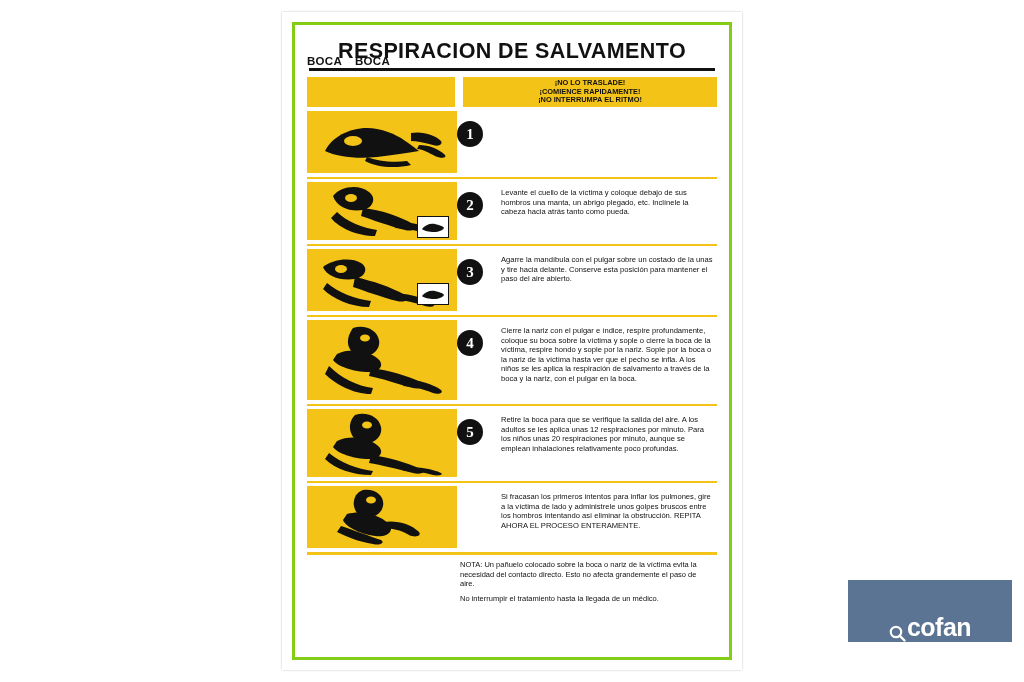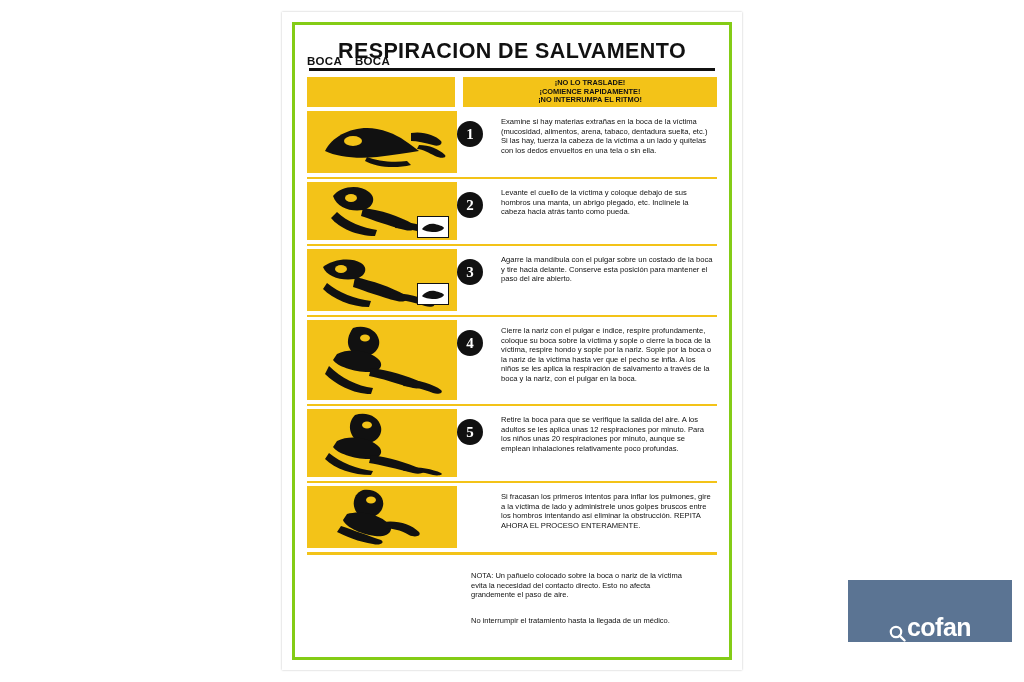--- a/index.html
+++ b/index.html
@@ -167,21 +167,21 @@
     background: #f3c318;
     margin: 4px 0 5px 0;
   }
   #note {
     padding-left: 148px;
     padding-right: 6px;
     font-size: 7.5px;
     line-height: 9.6px;
     color: #111111;
   }
-  #note p { margin: 16px; }
+  #note p { margin: 5px; }
 
   
   #cofan-logo {
     position: absolute;
     left: 848px;
     top: 580px;
     width: 164px;
     height: 62px;
     background: #5b7493;
     display: flex;
@@ -240,23 +240,20 @@
             <g fill="#111111">
               <path d="M18 40 C26 24, 48 14, 70 18 C86 21, 96 28, 104 34 L112 40 C100 42, 86 44, 70 46 C50 48, 30 46, 18 40 Z"></path>
               <path d="M104 22 C116 20, 128 24, 134 30 C136 33, 132 36, 126 34 C118 32, 110 30, 104 30 Z"></path>
               <ellipse cx="46" cy="30" rx="9" ry="5" fill="#f3c318"></ellipse>
               <path d="M60 46 C70 50, 86 52, 100 50 L104 54 C88 58, 68 56, 58 50 Z"></path>
               <path d="M112 34 C122 34, 132 38, 138 44 C140 47, 134 48, 128 45 C122 42, 116 38, 110 38 Z"></path>
             </g>
           </svg>
         </div>
         <div class="step-num">1</div>
-        <div class="step-text">
-          <p>Examine si hay materias extrañas en la boca de la víctima (mucosidad, alimentos, arena, tabaco, dentadura suelta, etc.) Si las hay, tuerza la cabeza de la víctima a un lado y quítelas con los dedos envueltos en una tela o sin ella.</p>
-        </div>
       </div>
       <div class="step-sep"></div>
 
       <div class="step" style="height:58px;">
         <div class="step-art" style="height:58px;">
           <svg width="150" height="58" viewBox="0 0 150 58">
             <g fill="#111111">
               <path d="M26 14 C34 4, 52 2, 62 10 C70 16, 66 26, 56 28 C44 30, 30 26, 26 14 Z"></path>
               <path d="M56 26 C74 28, 92 34, 106 42 C112 46, 106 50, 98 48 C82 44, 66 38, 54 34 Z"></path>
               <path d="M90 40 C104 40, 122 44, 132 50 C136 53, 130 55, 124 53 C112 49, 98 46, 88 46 Z"></path>
@@ -289,21 +286,21 @@
             </g>
           </svg>
         </div>
         <div class="step-num">3</div>
         <div class="hand-box" style="left:110px; top:34px;">
           <svg width="24" height="13" viewBox="0 0 24 13">
             <path d="M1 8 C4 4, 9 2, 14 3 C18 4, 22 5, 23 7 C22 9, 18 11, 13 11 C8 11, 3 10, 1 8 Z" fill="#111111"></path>
           </svg>
         </div>
         <div class="step-text">
-          <p>Agarre la mandíbula con el pulgar sobre un costado de la boca y tire hacia delante. Conserve esta posición para mantener el paso del aire abierto.</p>
+          <p>Agarre la mandíbula con el pulgar sobre un costado de la unas y tire hacia delante. Conserve esta posición para mantener el paso del aire abierto.</p>
         </div>
       </div>
       <div class="step-sep"></div>
 
       <div class="step" style="height:80px;">
         <div class="step-art" style="height:80px;">
           <svg width="150" height="80" viewBox="0 0 150 80">
             <g fill="#111111">
               <path d="M46 8 C58 4, 70 10, 72 20 C74 30, 64 38, 54 36 C42 34, 36 22, 46 8 Z"></path>
               <path d="M30 34 C42 28, 60 30, 70 38 C78 44, 74 52, 62 52 C46 52, 30 46, 26 40 Z"></path>

